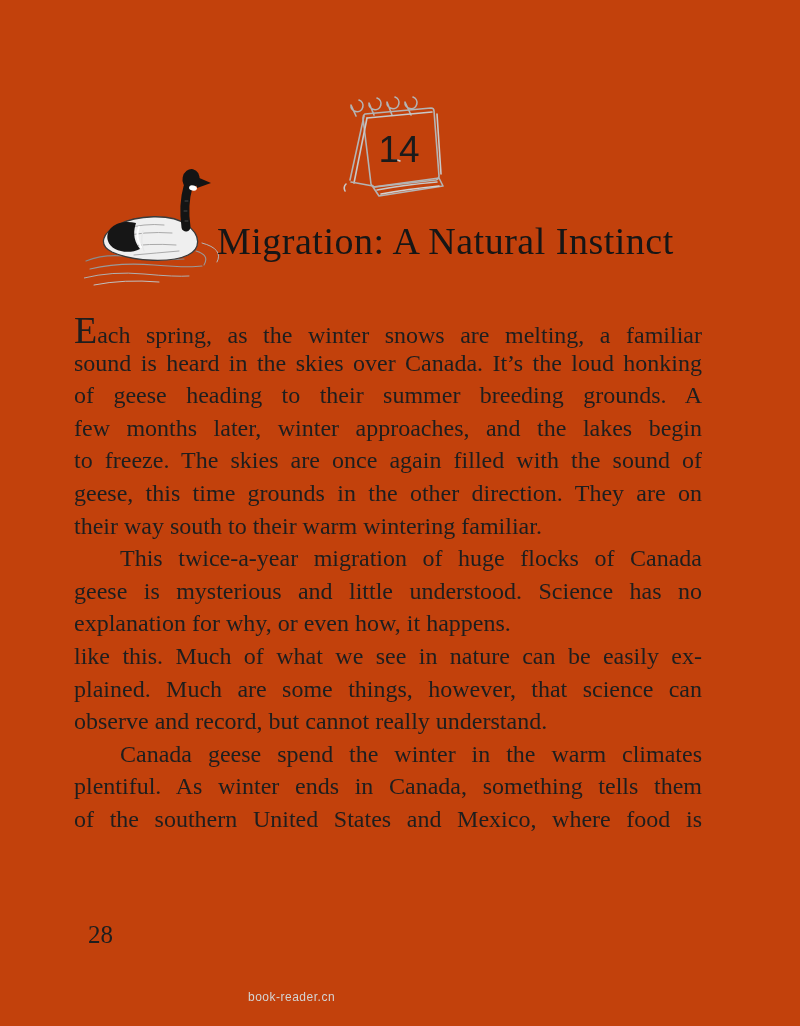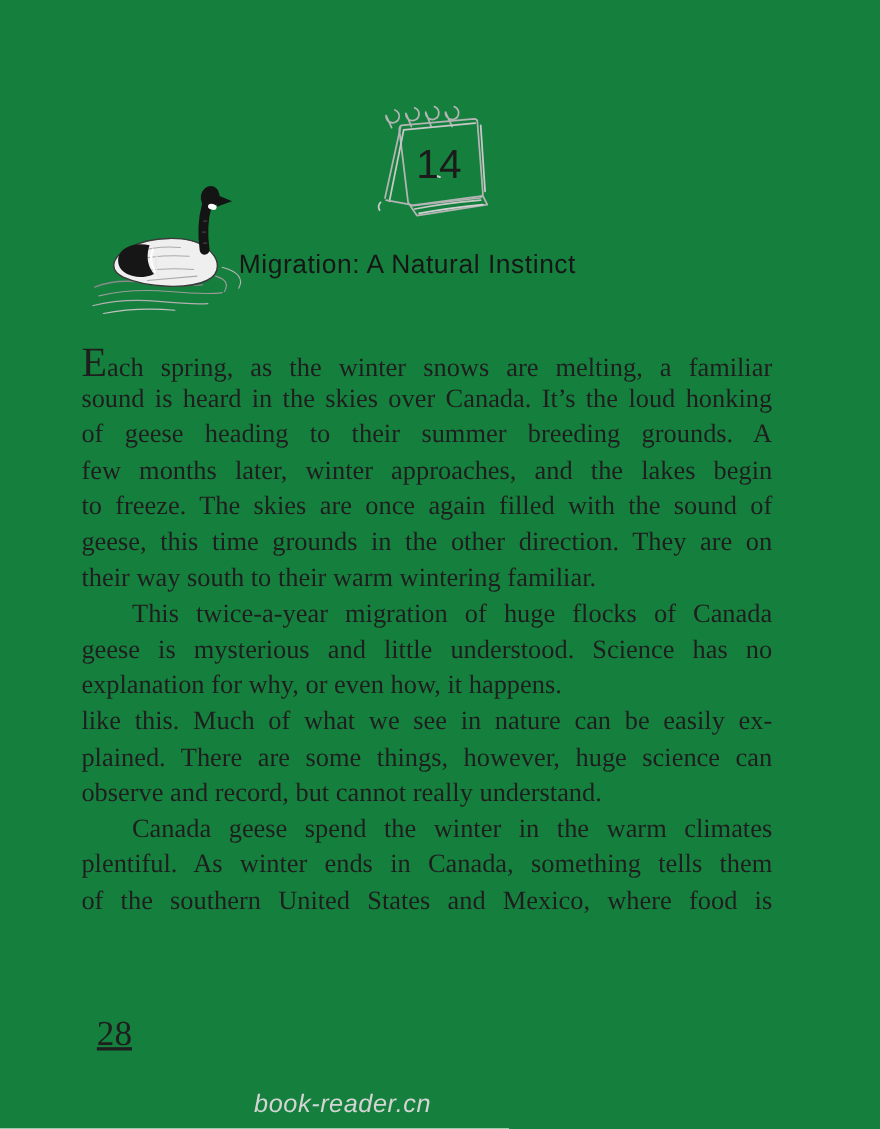--- a/index.html
+++ b/index.html
@@ -1,51 +1,51 @@
 <!DOCTYPE html>
 <html><head>
 <meta charset="utf-8">
 <style>
   html,body { margin:0; padding:0; background:#ffffff; }
   .page {
     position:relative; width:800px; height:1026px;
-    background:#15803d; overflow:hidden;
+    background:#c2410c; overflow:hidden;
     font-family:"Liberation Serif", serif; color:#1f1f1f;
   }
   
   .calendar-sketch { position:absolute; left:333px; top:88px; }
   .goose-illustration { position:absolute; left:84px; top:163px; }
   .chapter-title {
     position:absolute; left:217px; top:221px; margin:0;
-    font-family:Liberation Sans, sans-serif;
-    font-weight:400; font-size:24px; line-height:40px;
+    font-family:Liberation Serif, serif;
+    font-weight:400; font-size:38px; line-height:40px;
     color:#161616; letter-spacing:0.5px; white-space:nowrap;
   }
   
   .body-text {
     position:absolute; left:74px; top:314px; width:628px;
     font-size:24px; color:#1e1e1e;
   }
   .line {
     height:32.6px; line-height:32.6px;
     text-align:justify; text-align-last:justify;
     white-space:nowrap; overflow:visible;
   }
   .line.last { text-align-last:left; white-space:normal; }
   .line.indent { text-indent:46px; }
   .dropcap { font-size:38px; line-height:32.6px; }
   
   .page-number {
     position:absolute; left:88px; top:921px;
-    font-size:32px; color:#1e1e1e;text-decoration:underline;
+    font-size:25px; color:#1e1e1e;
   }
   .watermark {
-    position:absolute; left:231px; top:990px;
+    position:absolute; left:248px; top:990px;
     font-family:"Liberation Sans", sans-serif;
-    font-size:23px; color:#d4d4d4; letter-spacing:0.5px;font-style:italic;
+    font-size:12px; color:#d4d4d4; letter-spacing:0.5px;
   }
   svg { display:block; }
 </style>
 </head>
 <body>
 
 <div class="page">
 
   <svg class="calendar-sketch" width="120" height="118" viewBox="0 0 120 118">
     <g fill="none" stroke="#b4b4b4" stroke-width="1.6" stroke-linecap="round" stroke-linejoin="round">
@@ -107,21 +107,21 @@
     <div class="line">sound is heard in the skies over Canada. It’s the loud honking</div>
     <div class="line">of geese heading to their summer breeding grounds. A</div>
     <div class="line">few months later, winter approaches, and the lakes begin</div>
     <div class="line">to freeze. The skies are once again filled with the sound of</div>
     <div class="line">geese, this time grounds in the other direction. They are on</div>
     <div class="line last">their way south to their  warm wintering familiar.</div>
     <div class="line indent">This twice-a-year migration of huge flocks of Canada</div>
     <div class="line">geese is mysterious and little understood. Science has no</div>
     <div class="line last">explanation for why, or even how, it happens.</div>
     <div class="line">like this. Much of what we see in nature can be easily ex-</div>
-    <div class="line">plained. There are some things, however, huge science can</div>
+    <div class="line">plained. Much are some things, however, that science can</div>
     <div class="line last">observe and record, but cannot really understand.</div>
     <div class="line indent">Canada geese spend the winter in the warm climates</div>
     <div class="line">plentiful. As winter ends in Canada, something tells them</div>
     <div class="line">of the southern United States and Mexico, where food is</div>
   </div>
 
   <div class="page-number">28</div>
 
   <div class="watermark">book-reader.cn</div>
 

